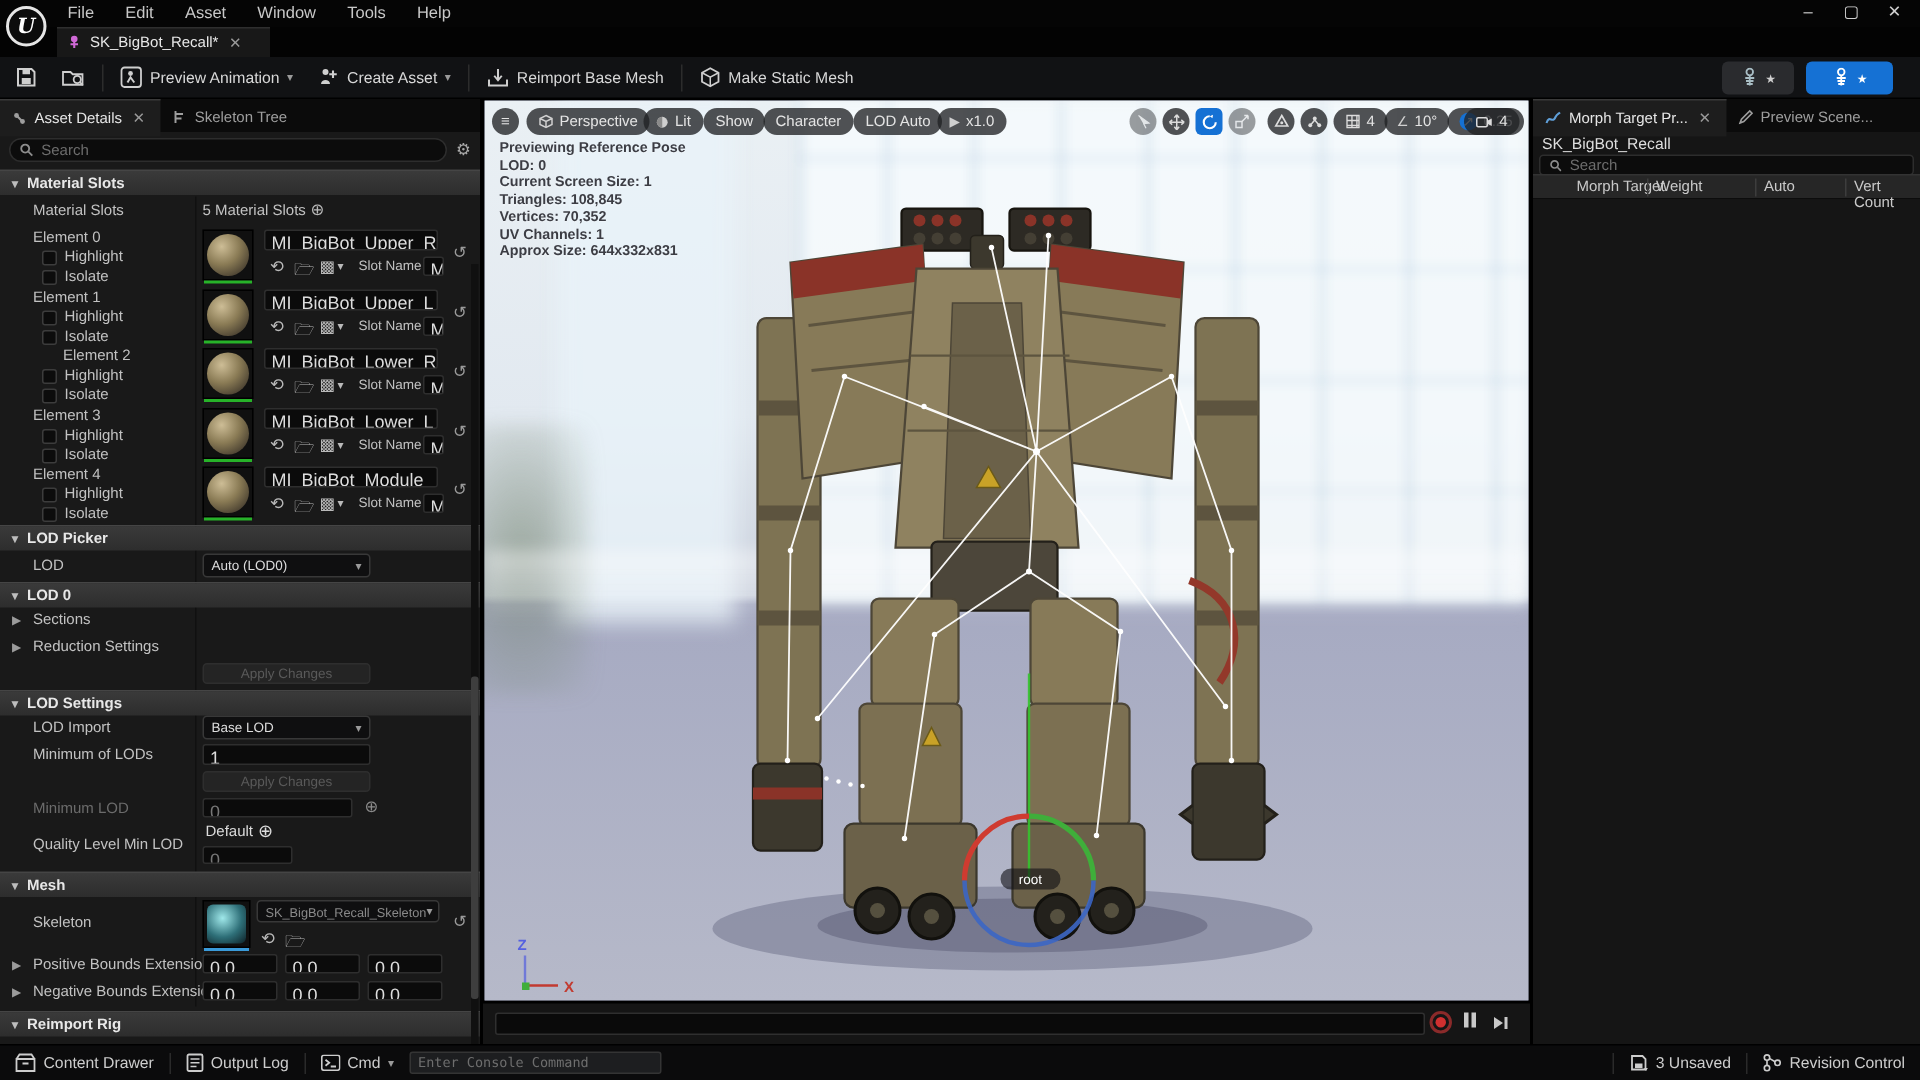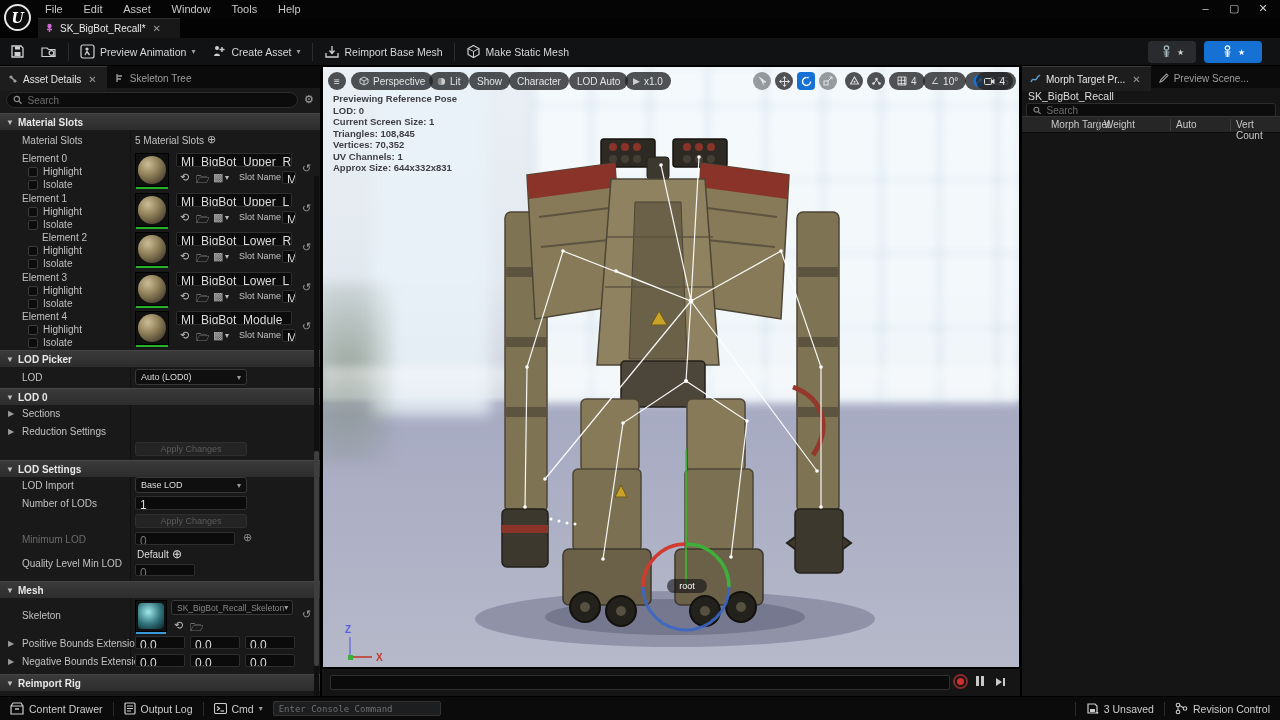--- a/index.html
+++ b/index.html
@@ -341,21 +341,21 @@
   <span class="plabel" style="left:8px; top:361px; color:#9b9b9b; font-size:8px;">▶</span>
   <span class="plabel" style="left:22px; top:360px;">Reduction Settings</span>
   <div class="btn-dis" style="left:135px; top:376px; width:112px; height:14px; line-height:13px;">Apply Changes</div>
 
   <div class="cat" style="top:394px;"><span class="tri">▼</span><span>LOD Settings</span></div>
   <span class="plabel" style="left:22px; top:414px;">LOD Import</span>
   <div class="ddown" style="left:135px; top:411px; width:112px; height:16px;">
     <span>Base LOD</span>
       <span class="chev">▾</span>
   </div>
-  <span class="plabel" style="left:22px; top:432px;">Number of LODs</span>
+  <span class="plabel" style="left:22px; top:432px;">Minimum of LODs</span>
   <div class="tfield" style="left:135px; top:430px; width:112px; height:14px;">1</div>
   <div class="btn-dis" style="left:135px; top:448px; width:112px; height:14px; line-height:13px;">Apply Changes</div>
   <span class="plabel dim" style="left:22px; top:468px;">Minimum LOD</span>
   <div class="tfield" style="left:135px; top:466px; width:100px; height:13px; color:#777;">0</div>
   <span class="mini-ico" style="left:243px; top:465px; color:#8a8a8a;">⊕</span>
   <span class="plabel" style="left:22px; top:492px;">Quality Level Min LOD</span>
   <span class="plabel" style="left:137px; top:483px; color:#dcdcdc;">Default</span>
   <span class="mini-ico" style="left:172px; top:481px; color:#dcdcdc; font-size:12px;">⊕</span>
   <div class="tfield" style="left:135px; top:498px; width:60px; height:12px; color:#777;">0</div>
 

